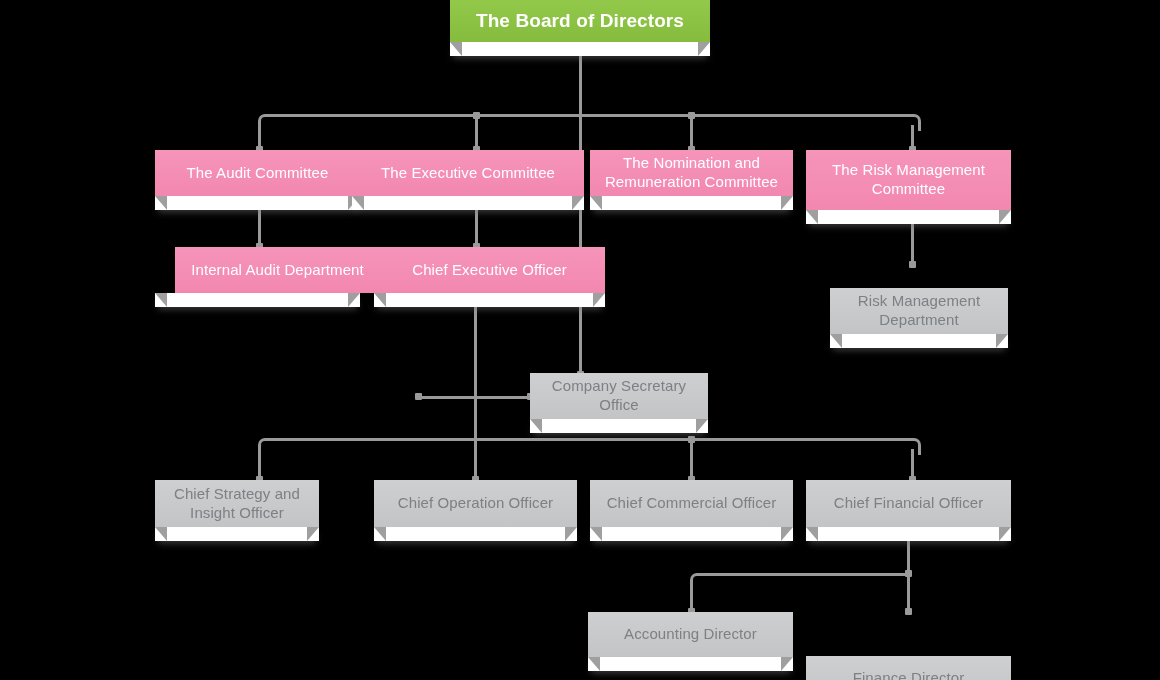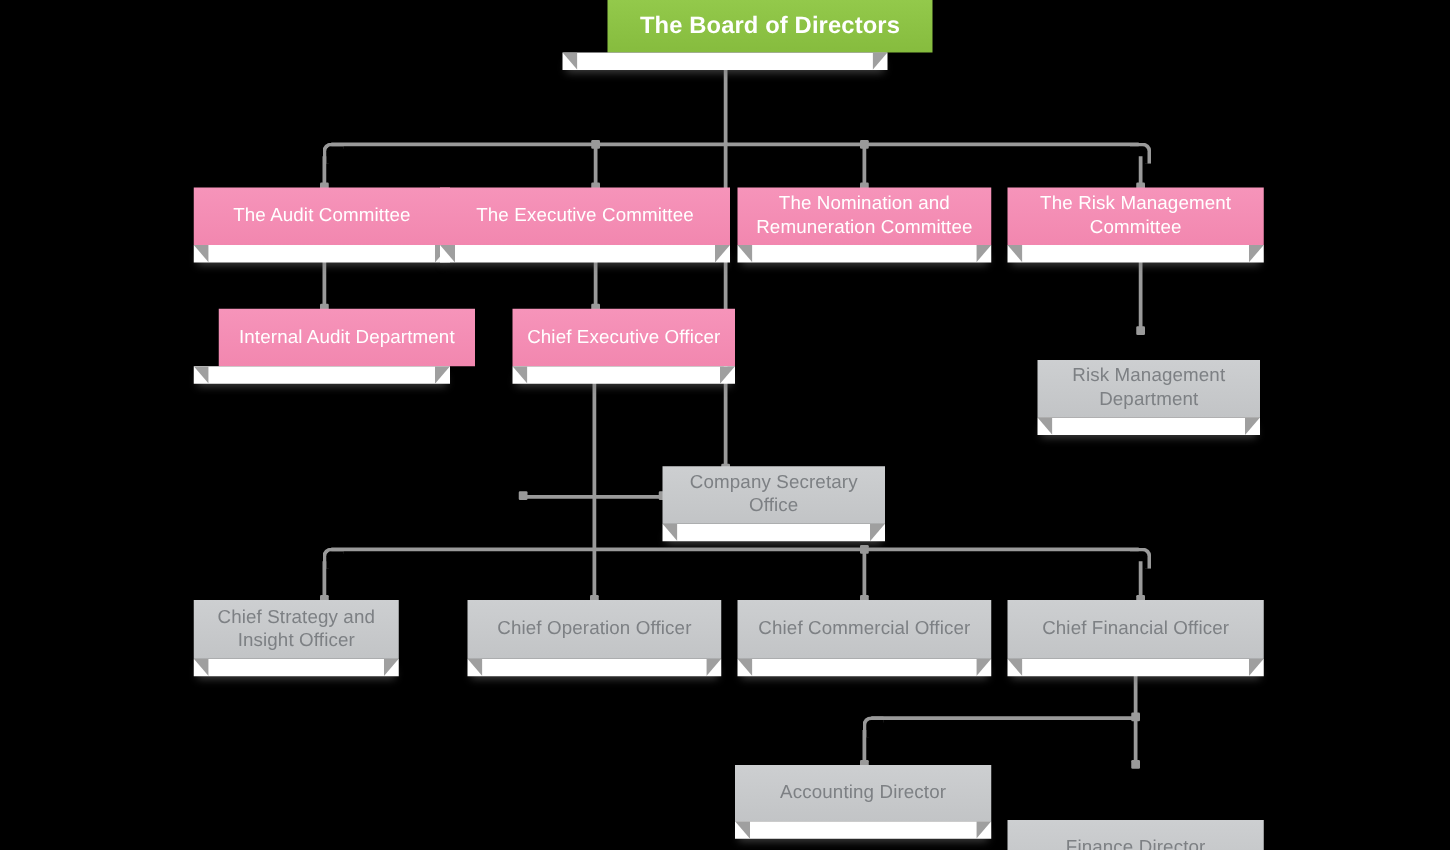--- a/index.html
+++ b/index.html
@@ -46,21 +46,21 @@
   }
   .node .base:before{left:0;clip-path:polygon(0 0,100% 0,100% 100%);}
   .node .base:after{right:0;clip-path:polygon(0 0,100% 0,0 100%);}
 
   
   .green .body{background:#8cc245;color:#ffffff;font-size:19px;font-weight:bold;}
   .pink  .body{background:#f48fb6;color:#ffffff;font-size:15px;}
   .grey  .body{background:#c6c8ca;color:#7d8084;font-size:15px;}
   .grey  .body{background:linear-gradient(180deg,#cdcfd1 0%,#c2c4c6 100%);}
   .pink  .body{background:linear-gradient(180deg,#f694ba 0%,#f287af 100%);}
-  .green .body{background:linear-gradient(180deg,#93c94b 0%,#86bc3e 100%);margin-left:36px;}
+  .green .body{background:linear-gradient(180deg,#93c94b 0%,#86bc3e 100%);}
 </style>
 </head>
 <body>
 
 <div id="chart">
 
   <div class="ln v" style="left:579px;top:52px;height:64px;"></div>
   <div class="dot" style="left:577px;top:48px;"></div>
 
   <div class="ln h" style="left:265px;top:114px;width:646px;"></div>
@@ -142,30 +142,30 @@
     <div class="body" style="height:46px;">The Executive Committee</div>
     <div class="base"></div>
   </div>
 
   <div class="node pink" style="left:590px;top:150px;width:203px;">
     <div class="body" style="height:46px;">The Nomination and Remuneration Committee</div>
     <div class="base"></div>
   </div>
 
   <div class="node pink" style="left:806px;top:150px;width:205px;">
-    <div class="body" style="height:46px;">The Risk Management Committee</div>
+    <div class="body" style="height:60px;">The Risk Management Committee</div>
     <div class="base"></div>
   </div>
 
   <div class="node pink" style="left:155px;top:247px;width:205px;">
     <div class="body" style="height:46px;margin-left:20px;">Internal Audit Department</div>
     <div class="base"></div>
   </div>
 
-  <div class="node pink" style="left:374px;top:247px;width:178px;margin-left:36px;">
+  <div class="node pink" style="left:374px;top:247px;width:231px;">
     <div class="body" style="height:46px;">Chief Executive Officer</div>
     <div class="base"></div>
   </div>
 
   <div class="node grey" style="left:830px;top:265px;width:178px;margin-top:23px;">
     <div class="body" style="height:46px;">Risk Management Department</div>
     <div class="base"></div>
   </div>
 
 

